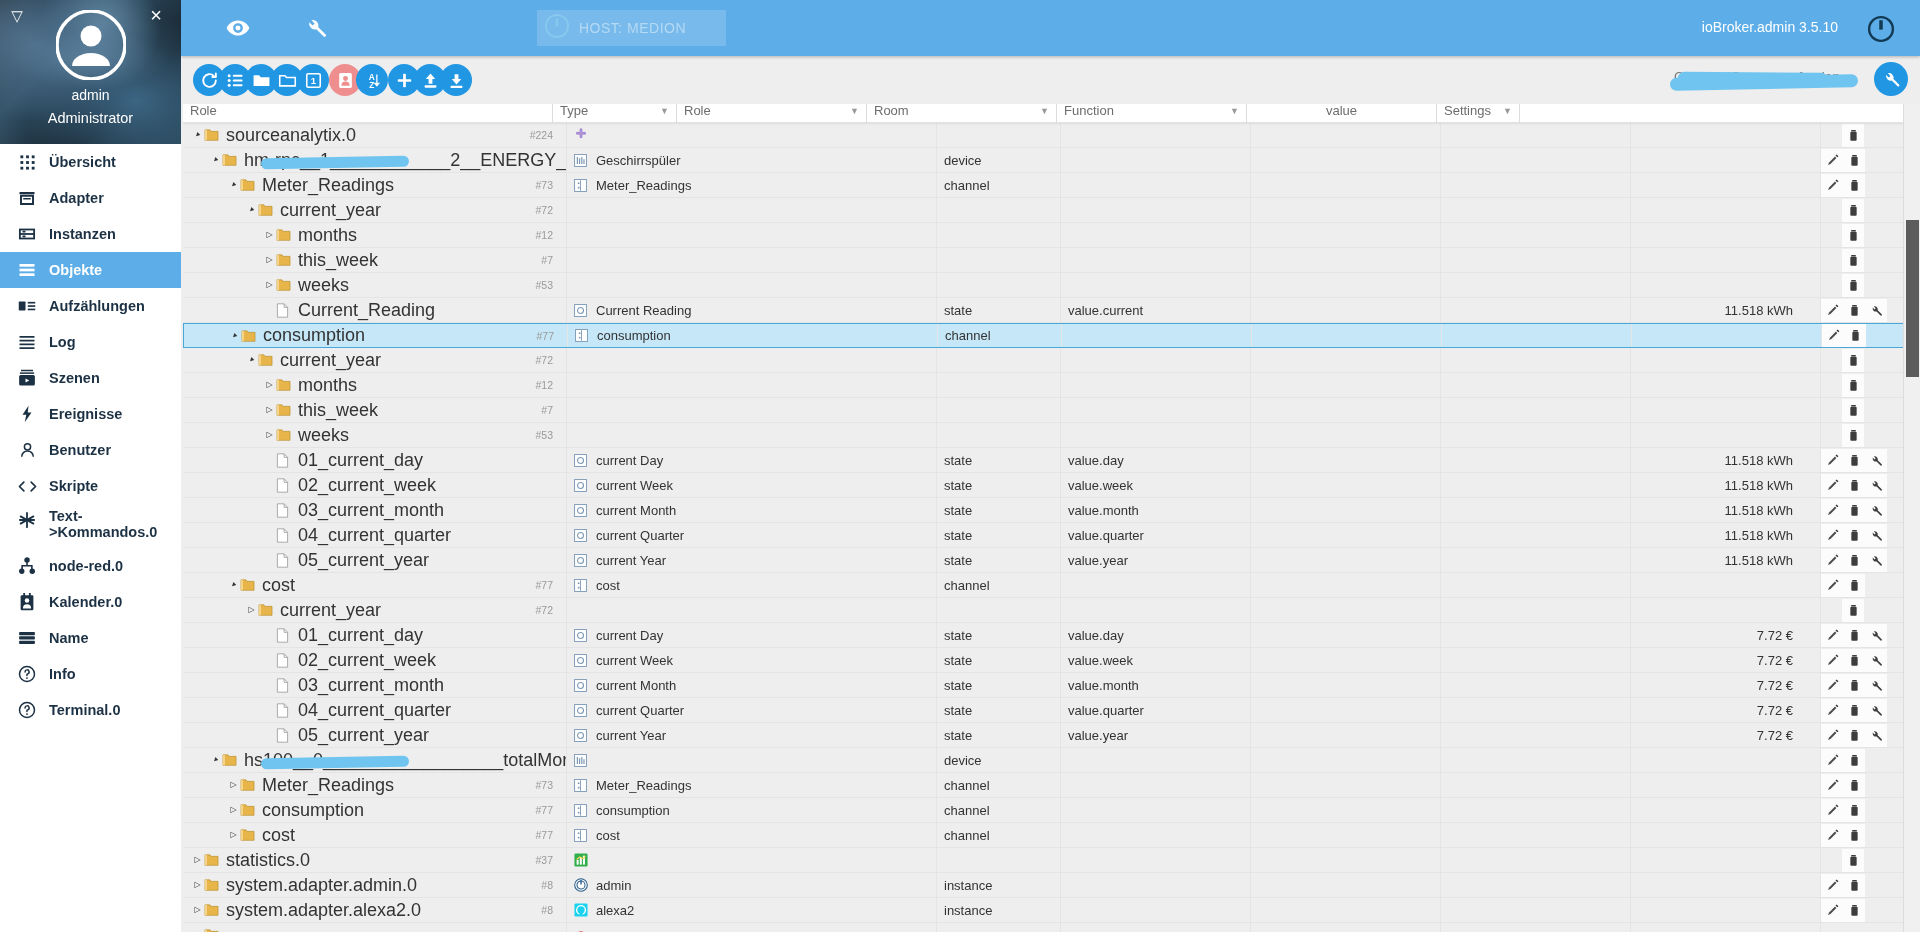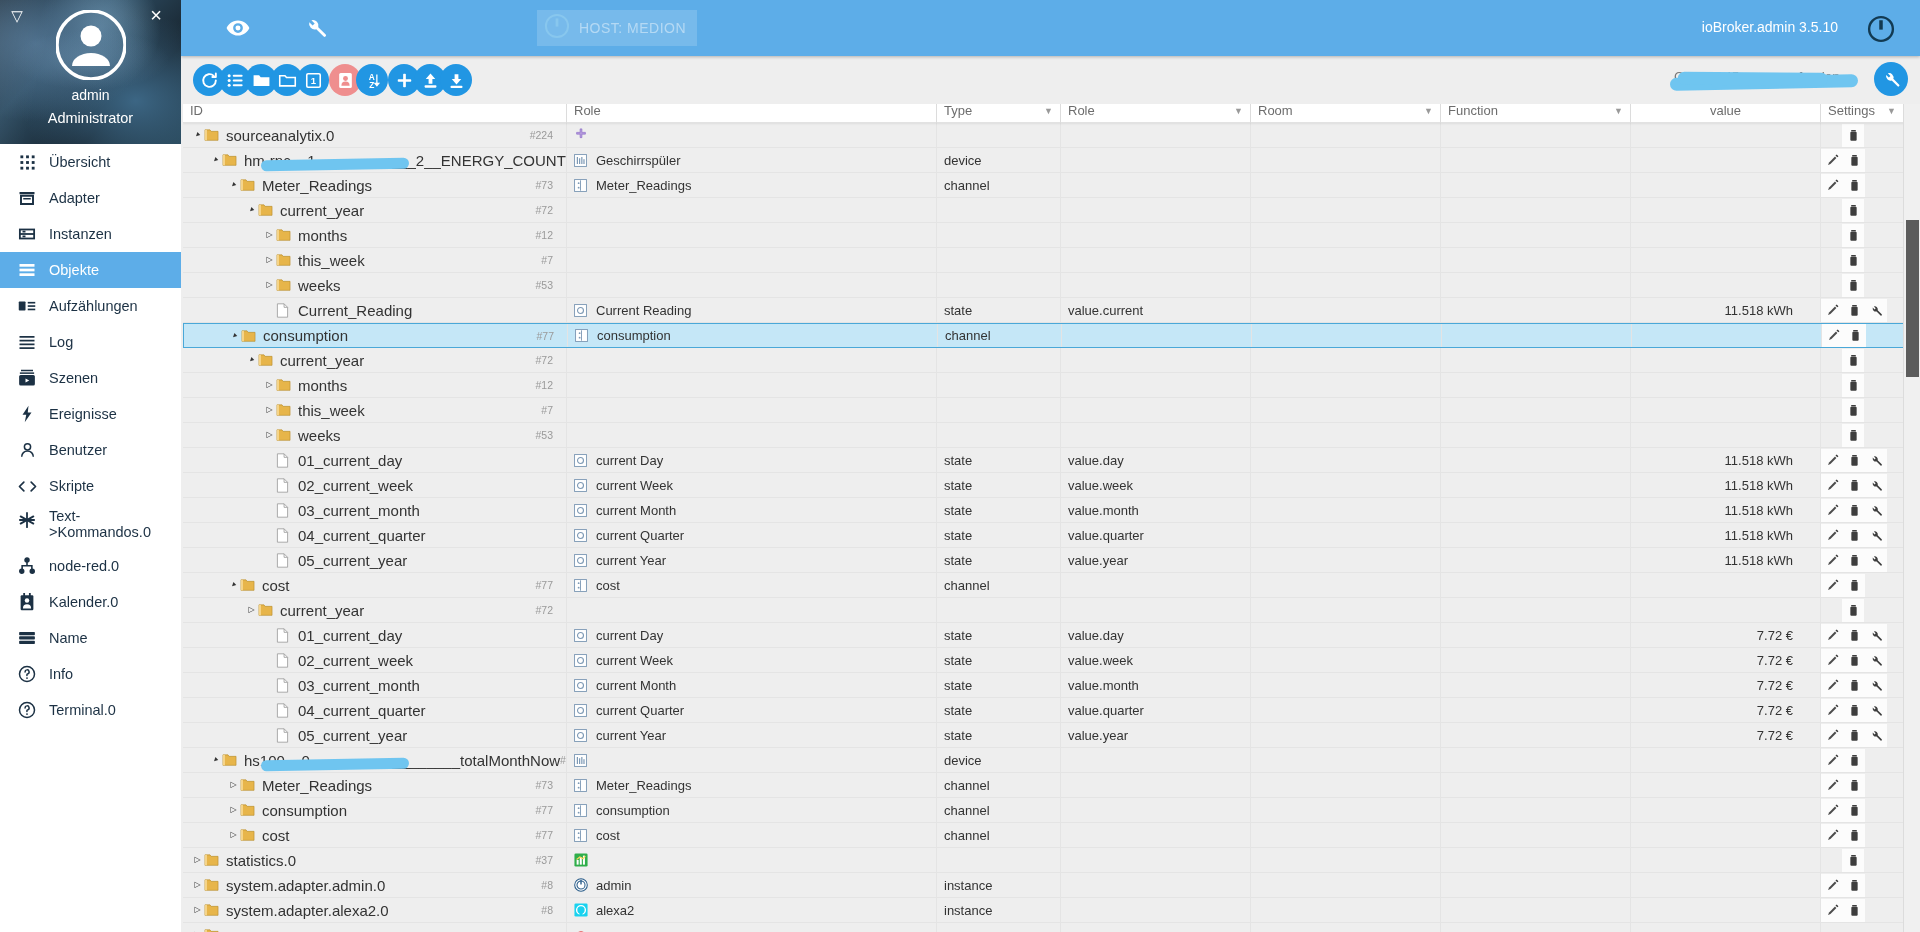--- a/index.html
+++ b/index.html
@@ -73,40 +73,40 @@
   }
   .sb-item.tall { height: 44px; align-items: flex-start; padding-top: 4px;}
   .sb-item.active { background: #5dade8; color: #ffffff; }
   .sb-ic {
     width: 26px; min-width: 26px; height: 20px;
     display: flex; align-items: center; justify-content: center;
     margin-right: 9px; color: inherit;
   }
   .sb-item.tall .sb-ic { margin-top: 2px; }
   .sb-ic svg { display: block; }
-  .sb-lbl { line-height: 1.12; }
+  .sb-lbl { line-height: 1.12; font-weight: bold; }
 
   
   .topbar {
     position: absolute; left: 181px; top: 0; right: 0; height: 56px;
     background: #5dade8;
     box-shadow: 0 1px 3px rgba(0,0,0,0.25);
     z-index: 12;
   }
   .tb-icon {
     position: absolute; top: 12px;
     width: 32px; height: 32px;
     display: flex; align-items: center; justify-content: center;
     color: #fff; cursor: pointer;
   }
   .tb-eye { left: 41px; }
   .tb-wrench { left: 119px; }
   .tb-host {
     position: absolute; left: 356px; top: 10px;
-    height: 36px; width: 160px;
+    height: 36px; width: 189px;
     background: rgba(255,255,255,0.16);
     display: flex; align-items: center;
     padding-left: 6px; gap: 8px;
     cursor: pointer;
   }
   .tb-host-label {
     color: rgba(255,255,255,0.45);
     font-size: 14px; letter-spacing: .5px;
   }
   .tb-version {
@@ -213,21 +213,21 @@
     padding: 0 7px;
     overflow: hidden; white-space: nowrap;
   }
   .cell.id { position: relative; padding-left: 0; }
   .id-inner { display: flex; align-items: center; width: 100%; }
   .expander {
     width: 13px; min-width: 13px; font-size: 8px; color: #333;
     text-align: center; line-height: 1;
   }
   .node-icon { width: 17px; min-width:17px; margin-right: 5px; display:flex; align-items:center;}
-  .id-text { font-size: 15px; }
+  .id-text { font-size: 18px; }
   .id-count {
     margin-left: auto; margin-right: 6px;
     font-size: 10.5px; color: #9a9a9a;
   }
   .name-icon { width: 16px; min-width: 16px; margin-right: 6px; display:flex; align-items:center; }
   .cell.value { justify-content: flex-end; padding-right: 27px;}
   .cell.settings { padding: 0; justify-content: flex-start; border-right: none; }
   .act {
     width: 22px; height: 23px;
     display: flex; align-items: center; justify-content: center;
@@ -564,23 +564,20 @@
     </div>
     <div class="search-fab">
       <svg width="19" height="19" viewBox="0 0 24 24" fill="#fff">
           <path d="M21.7 18.6l-7.4-7.4a5.6 5.6 0 0 0-6.9-7l3.3 3.3-2.1 2.1-3.3-3.3a5.6 5.6 0 0 0 7 6.9l7.4 7.4a1.2 1.2 0 0 0 1.7 0l.3-.3a1.2 1.2 0 0 0 0-1.7z"></path>
         </svg>
     </div>
   </div>
 
   <div class="table-area">
     <div class="thead" id="thead">
-        <div class="th col-id">
-          <span>ID</span>
-        </div>
         <div class="th col-name">
           <span>Role</span>
         </div>
         <div class="th col-type">
           <span>Type</span>
           <span class="caret">▼</span>
         </div>
         <div class="th col-role">
           <span>Role</span>
           <span class="caret">▼</span>

